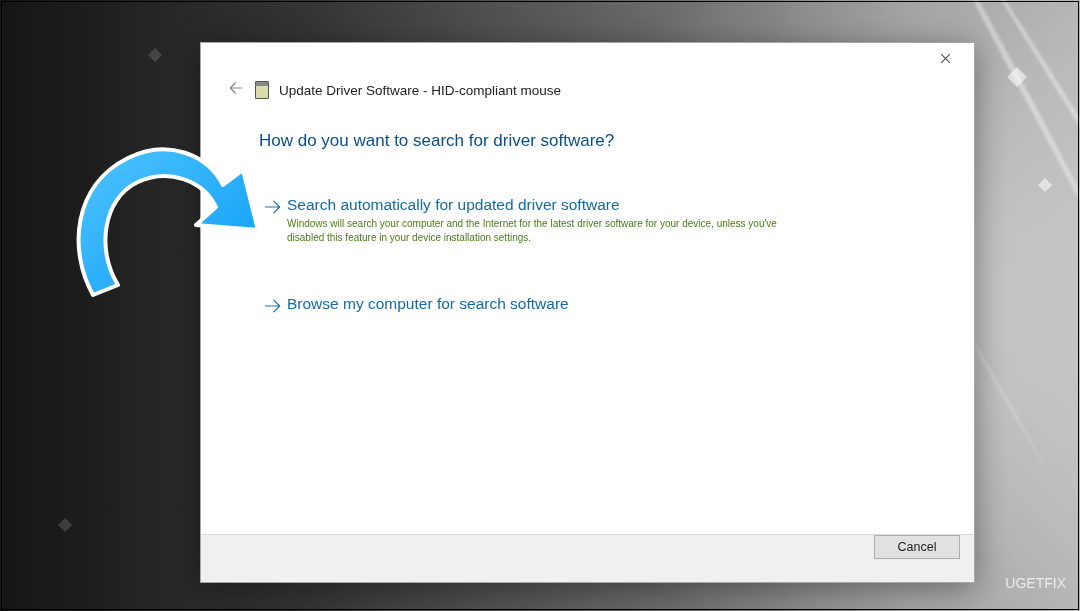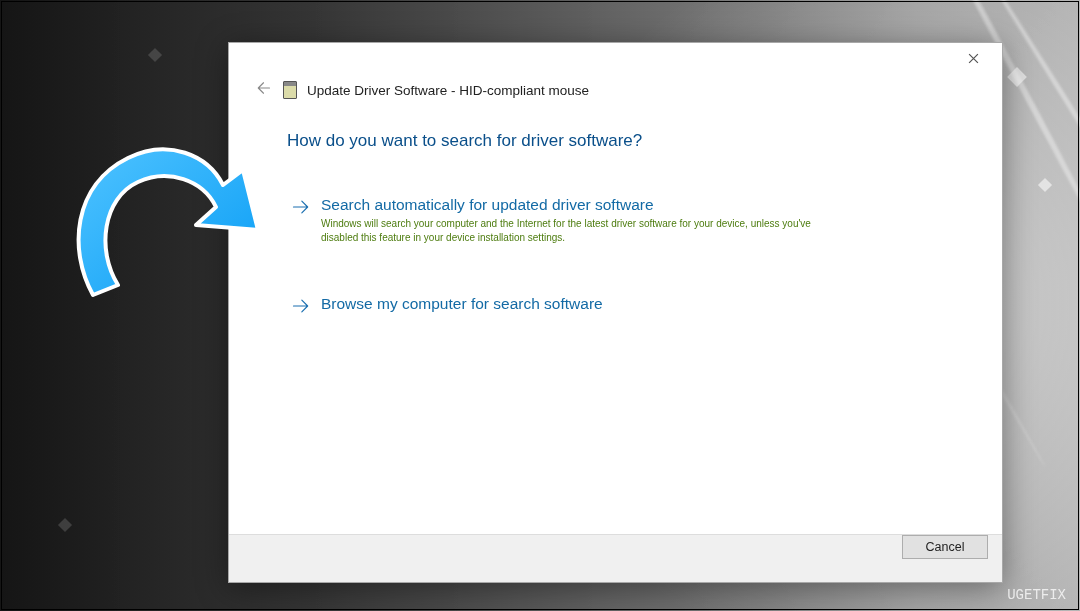--- a/index.html
+++ b/index.html
@@ -26,21 +26,21 @@
     border: 1px solid #000;
     pointer-events: none;
   }
   .dialog {
     position: absolute;
     left: 200px; top: 42px;
     width: 775px; height: 541px;
     background: #ffffff;
     border: 1px solid #a8a8a8;
     box-shadow: 0 5px 30px rgba(0,0,0,0.4);
-    display: flex; flex-direction: column; margin-left: 28px;
+    display: flex; flex-direction: column;
   }
   .titlebar {
     height: 32px;
     display: flex; align-items: center;
     padding: 0 6px 0 6px;
   }
   .close-btn {
     margin-left: auto;
     width: 45px; height: 28px;
     display: flex; align-items: center; justify-content: center;
@@ -73,21 +73,21 @@
     flex: 1;
   }
   .heading {
     color: #0a4f8a;
     font-size: 17px;
     font-weight: 400;
     margin-bottom: 34px;
   }
   .option {
     display: flex;
-    gap: 8px;
+    gap: 2px;
     padding: 10px 10px 14px 4px;
     cursor: pointer;
     margin-bottom: 26px;
     max-width: 560px;
   }
   .option-arrow {
     flex-shrink: 0;
     width: 22px; height: 22px;
     color: #1a6fb0;
     margin-top: 2px;
@@ -122,25 +122,25 @@
     padding: 0 14px;
   }
   .pointer-arrow {
     position: absolute;
     left: 58px; top: 130px;
     width: 220px; height: 200px;
     pointer-events: none;
   }
   .watermark {
     position: absolute;
-    right: 14px; bottom: 8px;
+    right: 14px; bottom: 20px;
     color: rgba(255,255,255,0.75);
     font-size: 14px;
     letter-spacing: 2px;
-    font-family: Liberation Mono, monospace;
+    font-family: Liberation Sans, sans-serif;
     font-weight: 300;
   }
   .watermark .u { letter-spacing: 0; }
 </style>
 </head>
 <body>
 
 <div class="bg">
   <div class="streak" style="left:820px;top:80px;width:400px;height:6px;transform:rotate(62deg);"></div>
   <div class="streak" style="left:870px;top:120px;width:420px;height:5px;transform:rotate(58deg);"></div>

